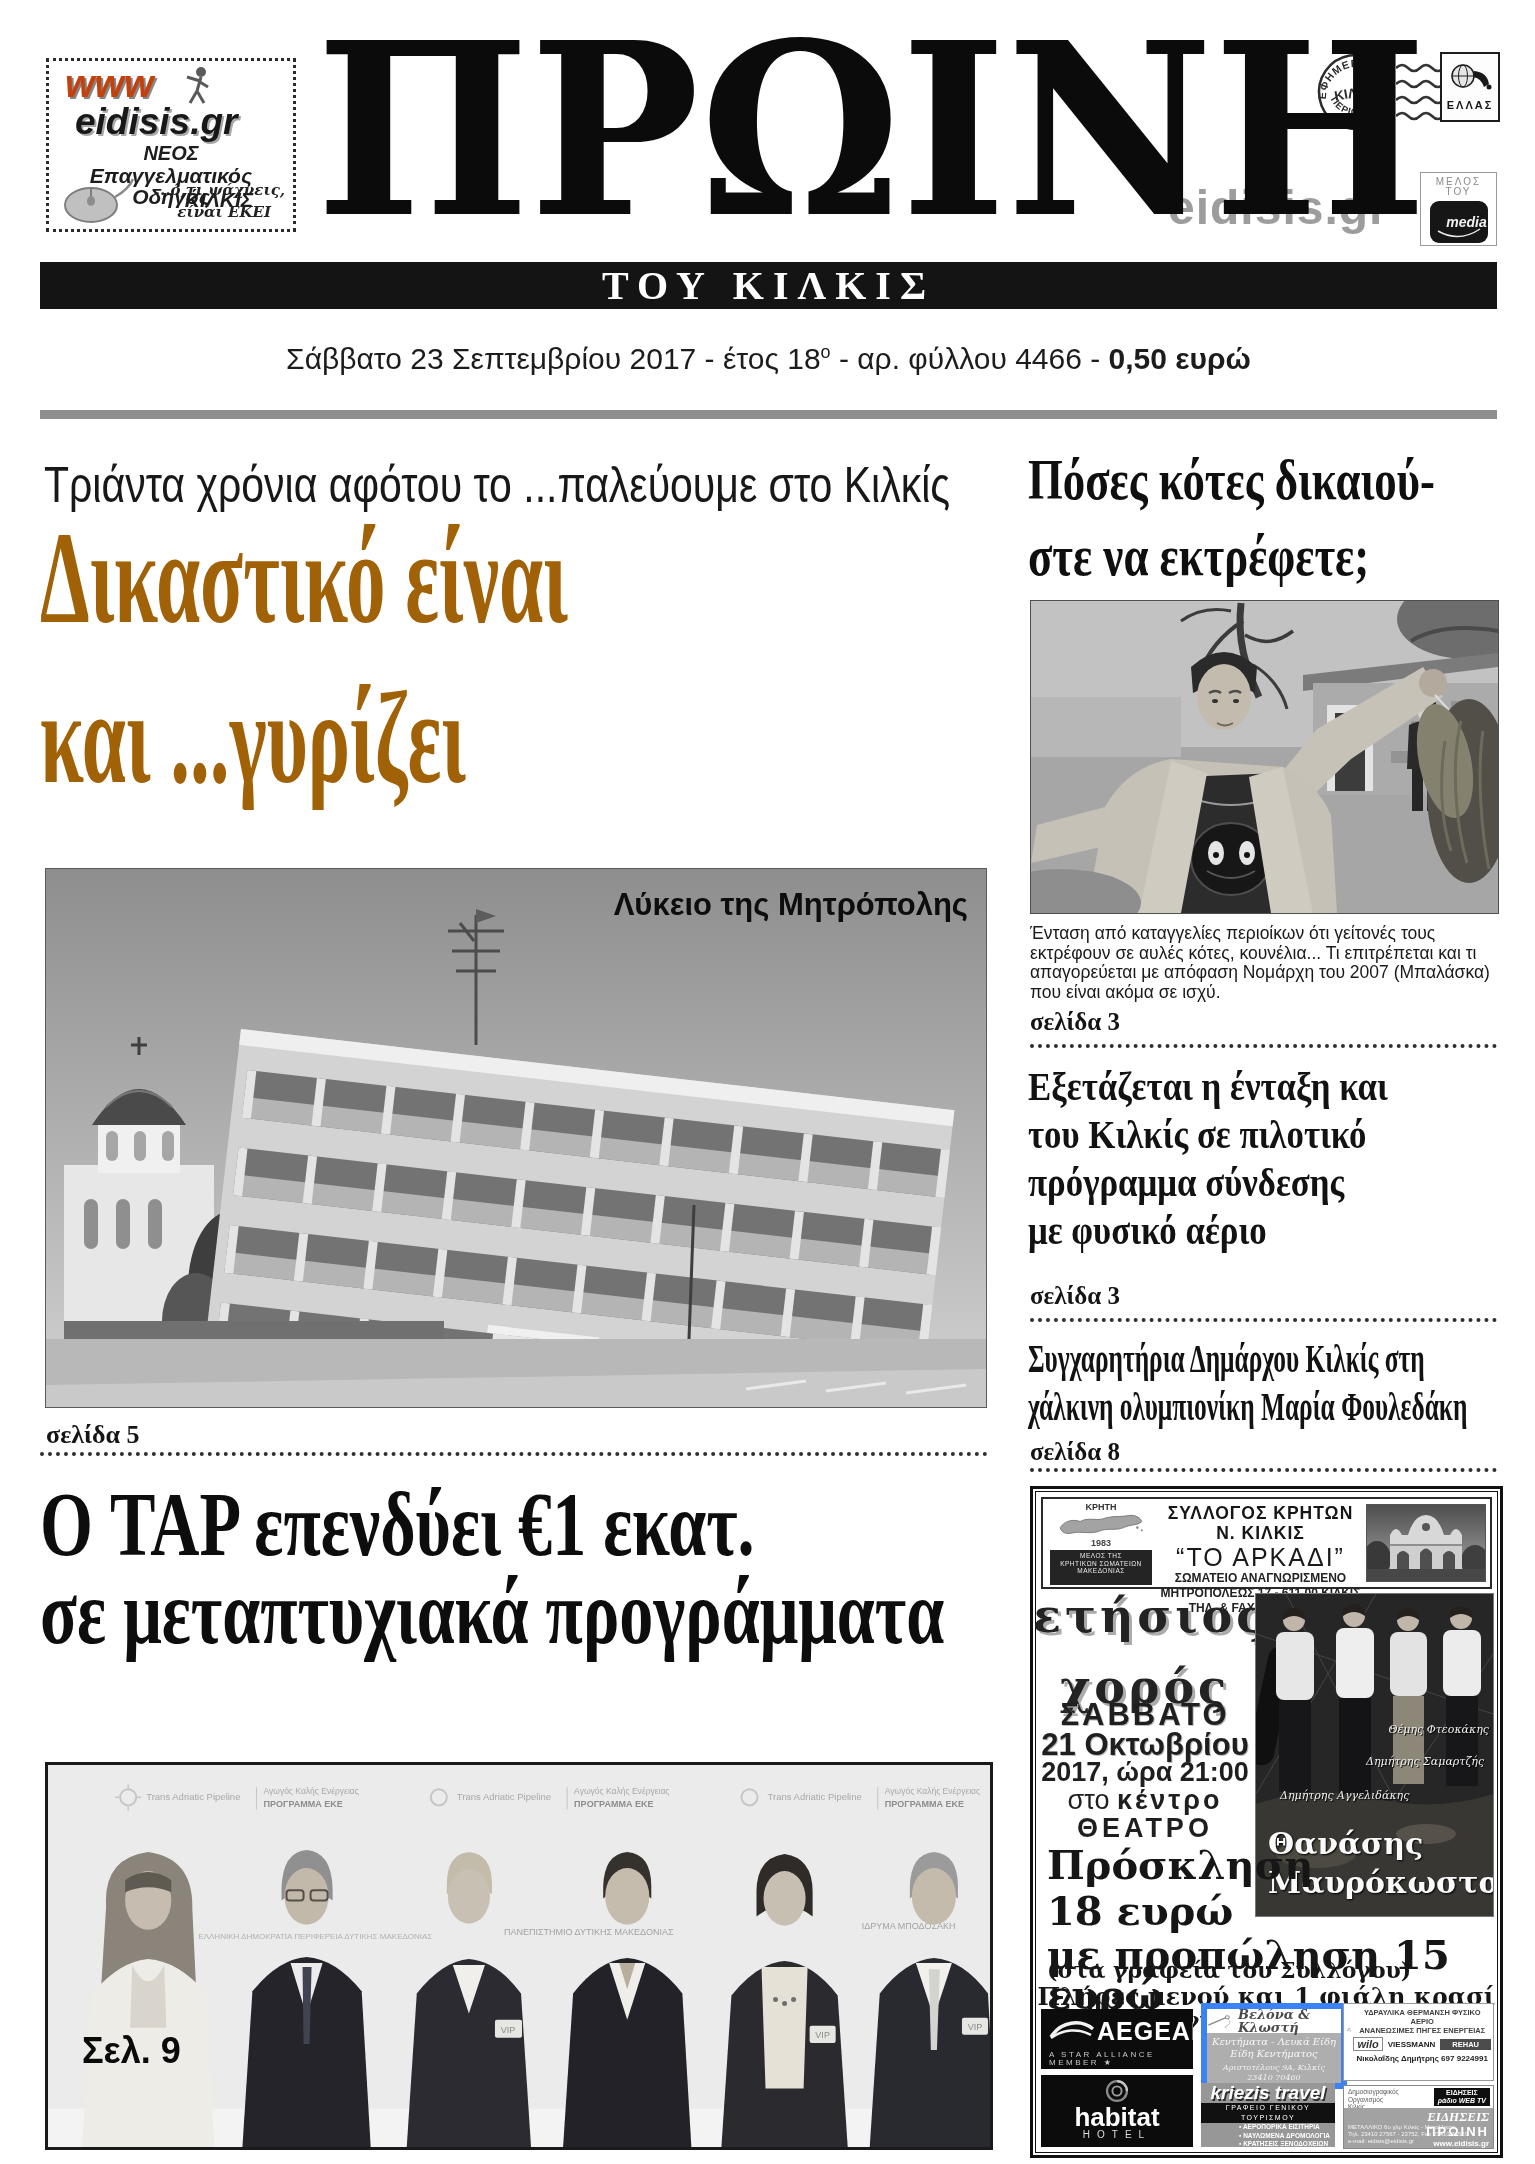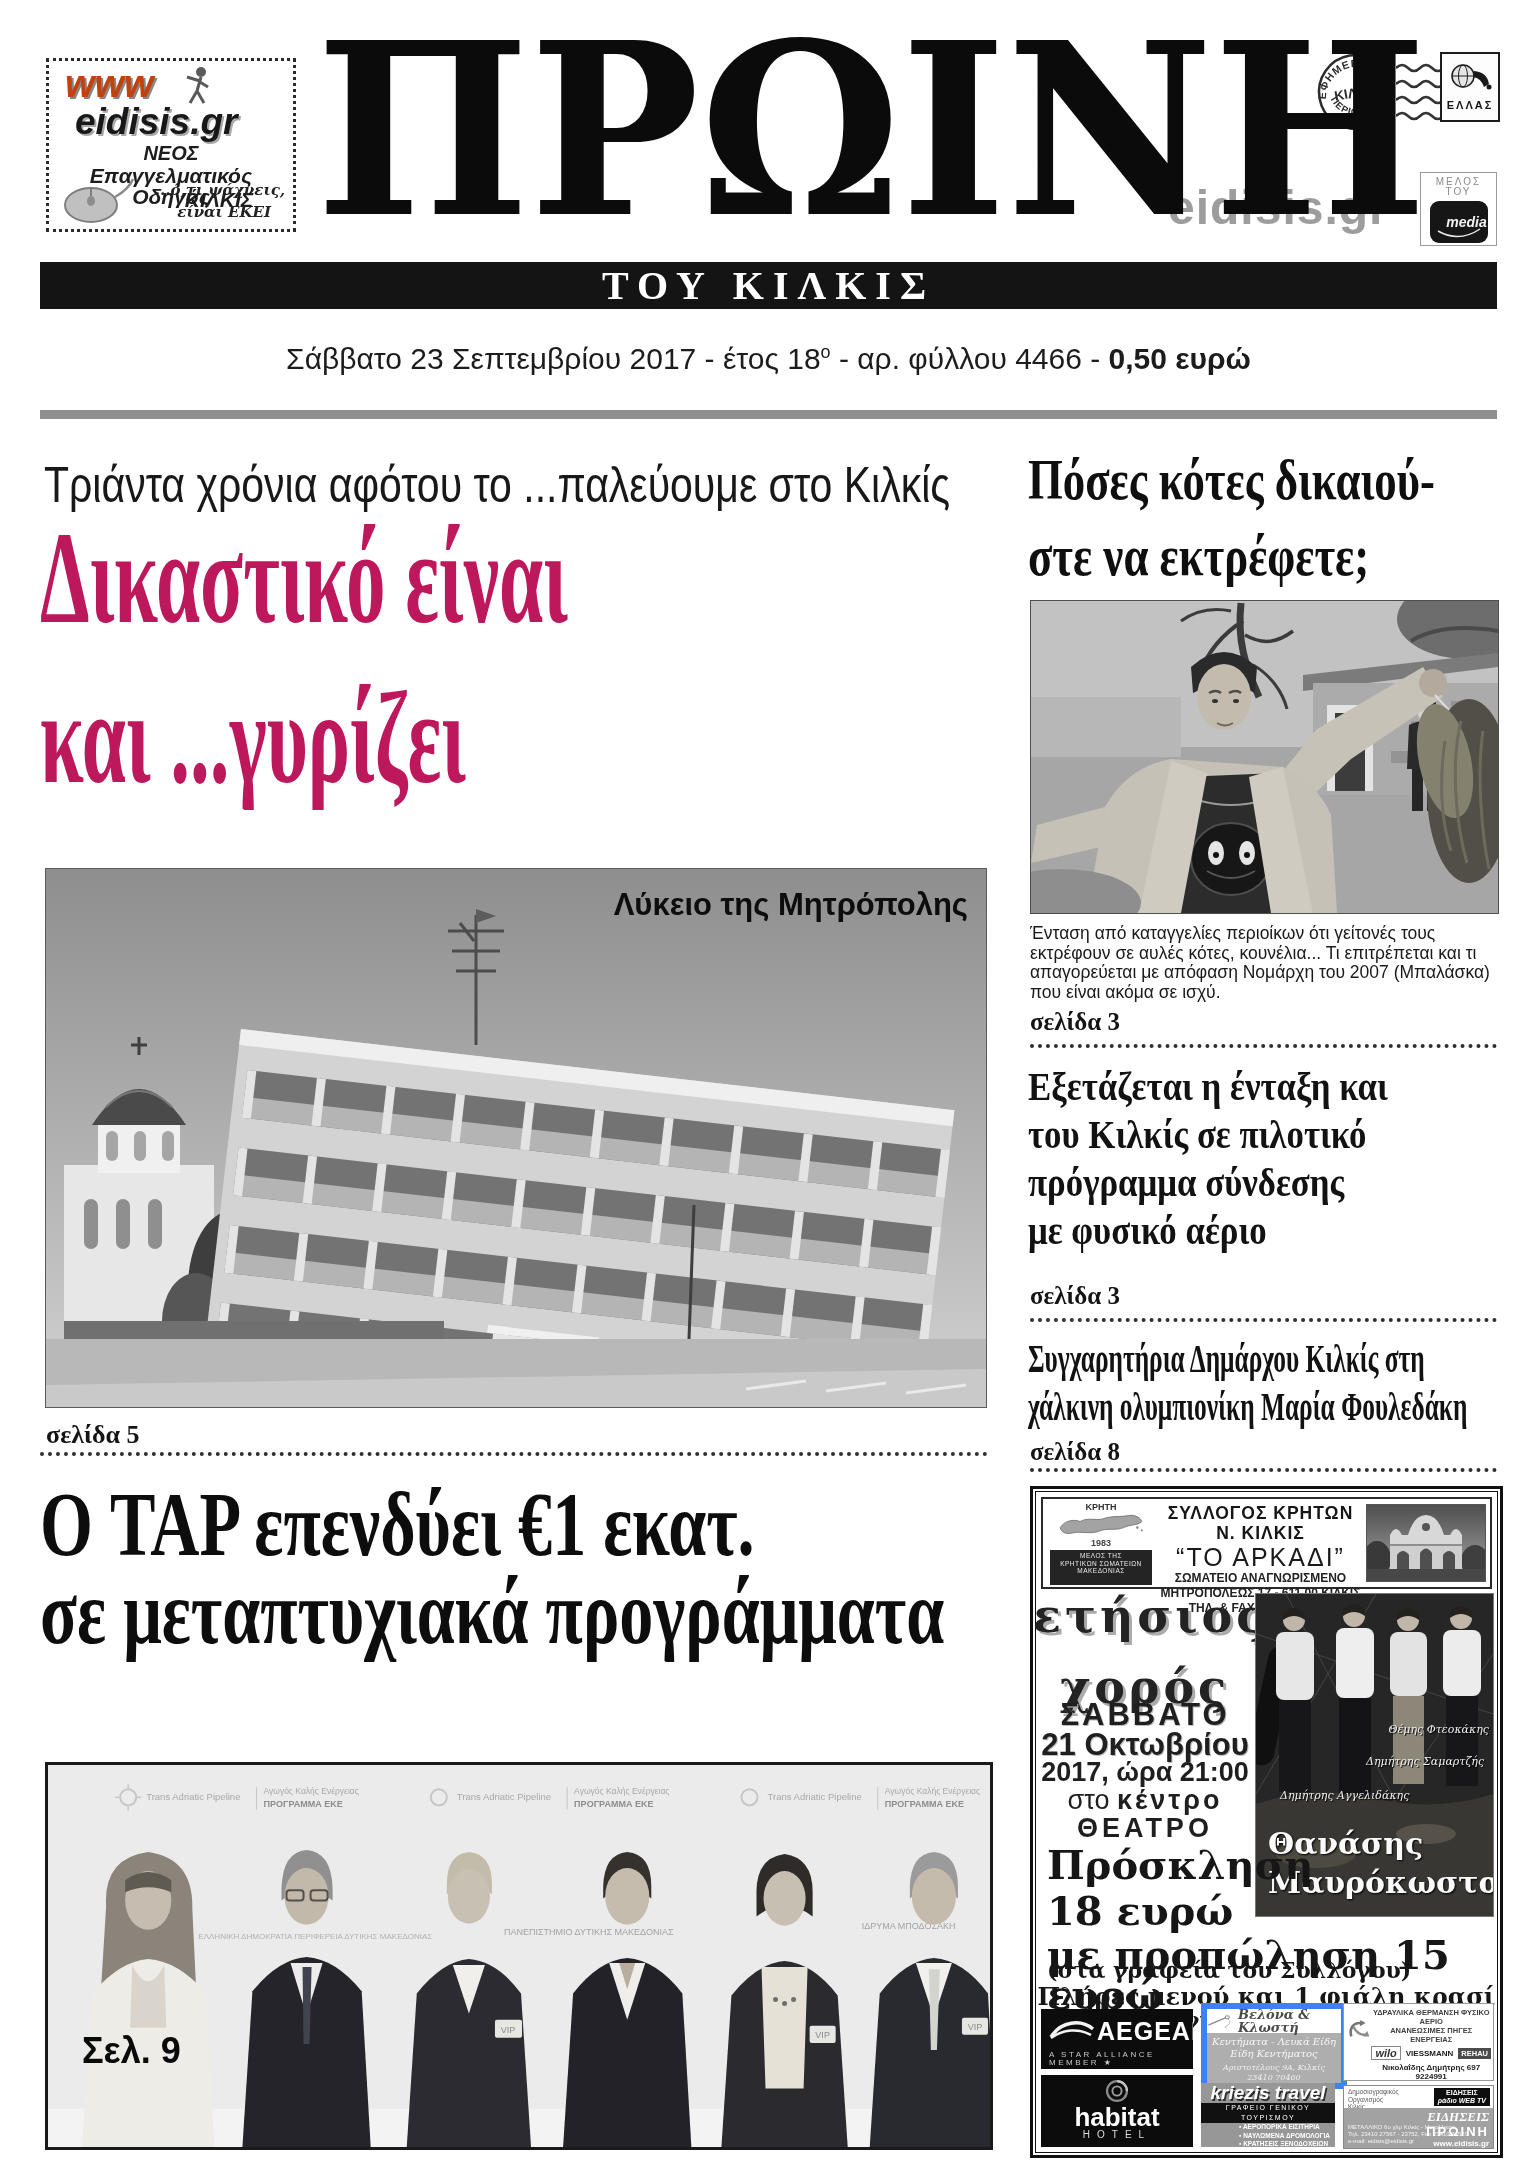--- a/index.html
+++ b/index.html
@@ -5,21 +5,21 @@
   html,body{margin:0;padding:0;background:#fff;}
   .page{position:relative;width:1535px;height:2164px;background:#ffffff;overflow:hidden;
         color:#111;font-family:"Liberation Sans",sans-serif;}
   .abs{position:absolute;}
   .cx{display:inline-block;white-space:nowrap;transform:scaleX(var(--sx,1));transform-origin:left center;}
   svg{display:block;}
   .photo{overflow:hidden;background:#bdbdbd;}
   .dotted{height:0;border-bottom:4px dotted #2f2f2f;}
   .pgref{font:bold 26px "Liberation Serif",serif;color:#141414;}
   .kicker{font:400 50px/1 "Liberation Sans",sans-serif;color:#181818;}
-  .h-main{font:bold 132px/1 "Liberation Serif",serif;color:#be185d;}
+  .h-main{font:bold 132px/1 "Liberation Serif",serif;color:#a16207;}
   .h-tap{font:bold 92px/1 "Liberation Serif",serif;color:#0d0d0d;}
   .h-r1{font:bold 56px/1 "Liberation Serif",serif;color:#0f0f0f;}
   .h-r2{font:bold 41px/1 "Liberation Serif",serif;color:#121212;}
   .summary{font:17.5px/19.5px "Liberation Sans",sans-serif;color:#1a1a1a;}
   .masthead{font-family:"DejaVu Serif",serif;font-weight:bold;font-size:238px;line-height:1;color:#0b0b0b;z-index:3;}
   .mastsite{font:bold 48px/1 "Liberation Sans",sans-serif;color:#9d9d9d;z-index:2;letter-spacing:1px;}
   .bar{background:#141414;}
   .bar .t{font:bold 40px/47px "Liberation Serif",serif;color:#fff;letter-spacing:9px;text-align:center;width:100%;display:block;}
   .dateline{font:30px/36px "Liberation Sans",sans-serif;color:#1c1c1c;text-align:center;}
   .dateline b{font-weight:bold;}
@@ -71,21 +71,21 @@
   .veladdr{font:italic 8px/10px "DejaVu Serif",serif;color:#f0f0f0;}
   .kriez{background:#979797;text-align:center;}
   .kriezname{font:bold italic 19px/20px "Liberation Sans",sans-serif;color:#fff;text-shadow:1.5px 1.5px 0 #2c2c2c;}
   .kriezsub{background:#111;color:#fff;font:7px/10px "Liberation Sans",sans-serif;letter-spacing:1.5px;}
   .kriezitem{font:bold 6.5px/8.5px "Liberation Sans",sans-serif;color:#fff;text-align:left;padding-left:38px;}
   .hydro{background:#fff;border:1px solid #999;display:flex;}
   .hydtxt{font:bold 7.5px/9px "Liberation Sans",sans-serif;color:#3f3f3f;text-align:center;}
   .brandrow{display:flex;justify-content:center;gap:5px;align-items:center;margin-top:2px;}
   .wilo{font:bold italic 11px/12px "Liberation Sans",sans-serif;border:1px solid #8a8a8a;padding:0 3px;color:#333;}
   .viess{font:bold 8px/9px "Liberation Sans",sans-serif;color:#1d1d1d;}
-  .rehau{font:bold 7.5px/9px "Liberation Sans",sans-serif;color:#fff;background:#4c4c4c;padding:1px 3px;}
+  .rehau{font:bold 7.5px/9px "Liberation Sans",sans-serif;color:#fff;background:#4c4c4c;padding:1px 12px;}
   .hydcontact{font:bold 8px/9px "Liberation Sans",sans-serif;color:#222;text-align:center;margin-top:3px;}
   .eidcard{background:#fff;border:1px solid #888;}
   .eidtop{height:22px;position:relative;}
   .eidtiny{font:6.5px/7.5px "Liberation Sans",sans-serif;color:#5c5c5c;position:absolute;left:4px;top:2px;}
   .eidbadge{position:absolute;right:3px;top:2px;background:#0e0e0e;color:#fff;padding:1px 4px;
             font:bold 7px/8px "Liberation Sans",sans-serif;text-align:center;}
   .eidgray{position:absolute;left:0;right:0;top:22px;bottom:0;background:#a2a2a2;}
   .eidaddr{font:6px/7px "Liberation Sans",sans-serif;color:#f3f3f3;position:absolute;left:4px;bottom:3px;text-align:left;}
   .eidbrand{position:absolute;right:4px;top:2px;text-align:right;color:#fff;}
   .eb1{font:bold italic 13px/14px "Liberation Serif",serif;}

